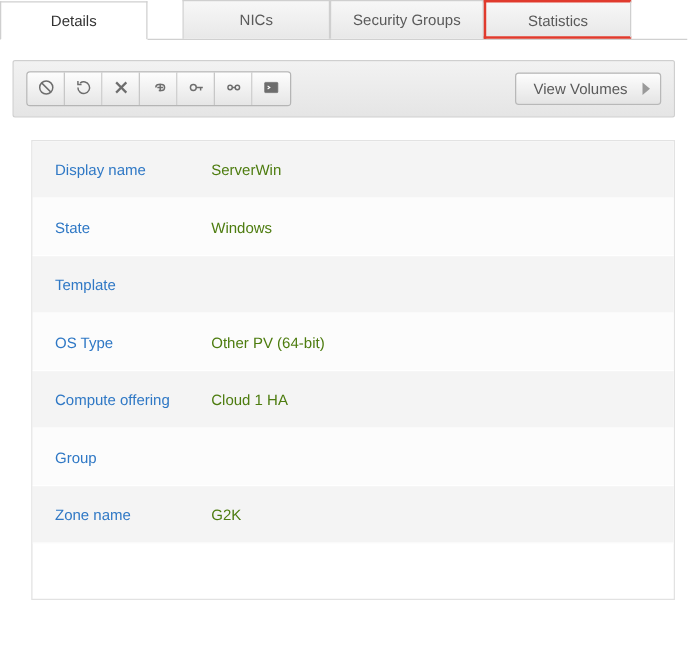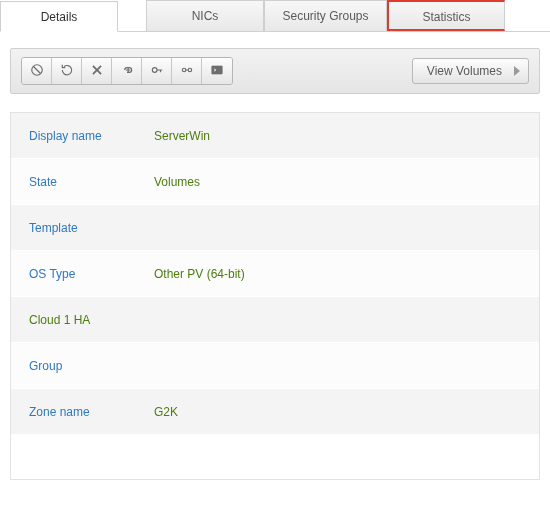--- a/index.html
+++ b/index.html
@@ -95,20 +95,21 @@
     border-top: 5px solid transparent;
     border-bottom: 5px solid transparent;
     border-left: 6px solid #9a9a9a;
   }
   .content-wrap {
     margin-top: 18px;
     border: 1px solid #e2e2e2;
     height: 368px;
     overflow: hidden;
     position: relative;
+    margin-left: 15px;
   }
   .scroll-area {
     height: 100%;
     overflow-y: scroll;
   }
   .row {
     display: flex;
     align-items: center;
     min-height: 46px;
     padding: 0 18px;
@@ -209,30 +210,31 @@
   </div>
 
   <div class="content-wrap">
     <div class="scroll-area">
       <div class="row">
         <div class="label">Display name</div>
         <div class="value">ServerWin</div>
       </div>
       <div class="row">
         <div class="label">State</div>
-        <div class="value">Volumes</div>
+        <div class="value">Windows</div>
       </div>
       <div class="row">
         <div class="label">Template</div>
       </div>
       <div class="row">
         <div class="label">OS Type</div>
         <div class="value">Other PV (64-bit)</div>
       </div>
       <div class="row">
+        <div class="label">Compute offering</div>
         <div class="value">Cloud 1 HA</div>
       </div>
       <div class="row">
         <div class="label">Group</div>
         <div class="value"></div>
       </div>
       <div class="row">
         <div class="label">Zone name</div>
         <div class="value">G2K</div>
       </div>

